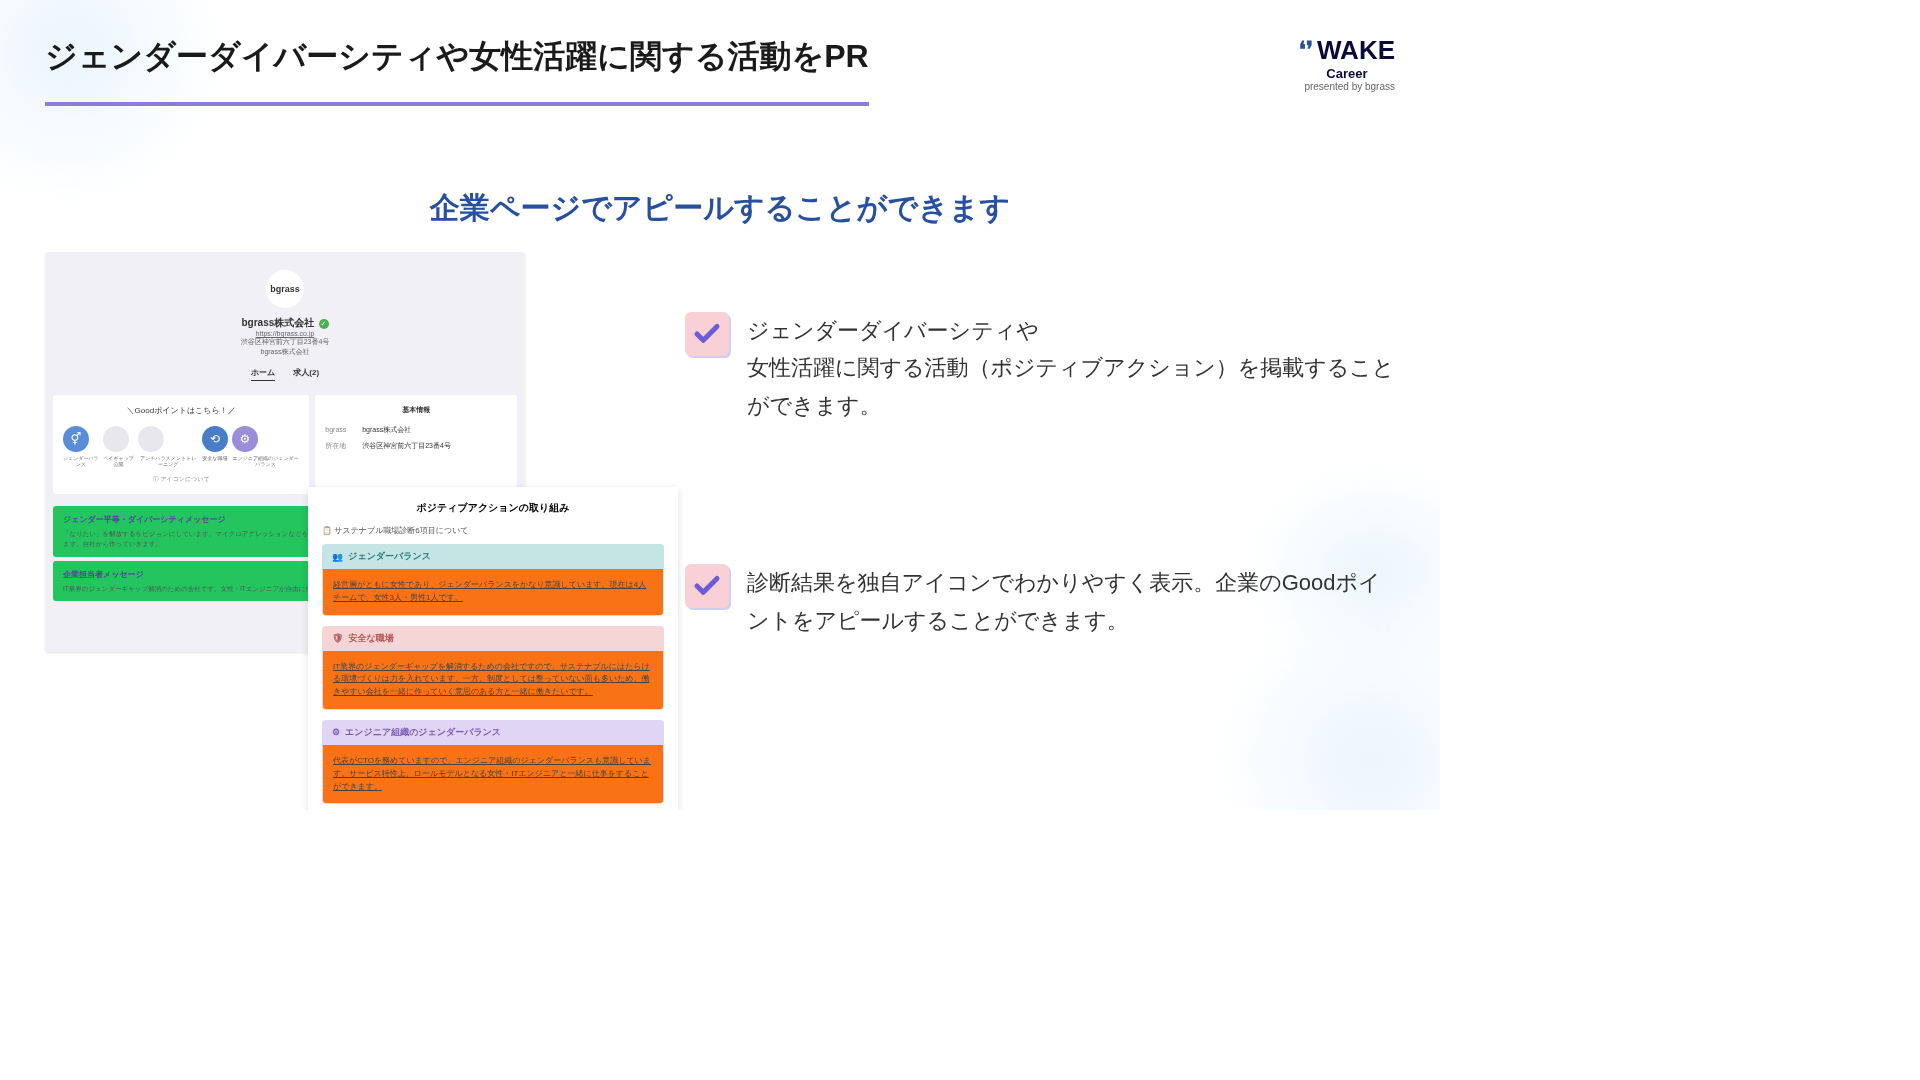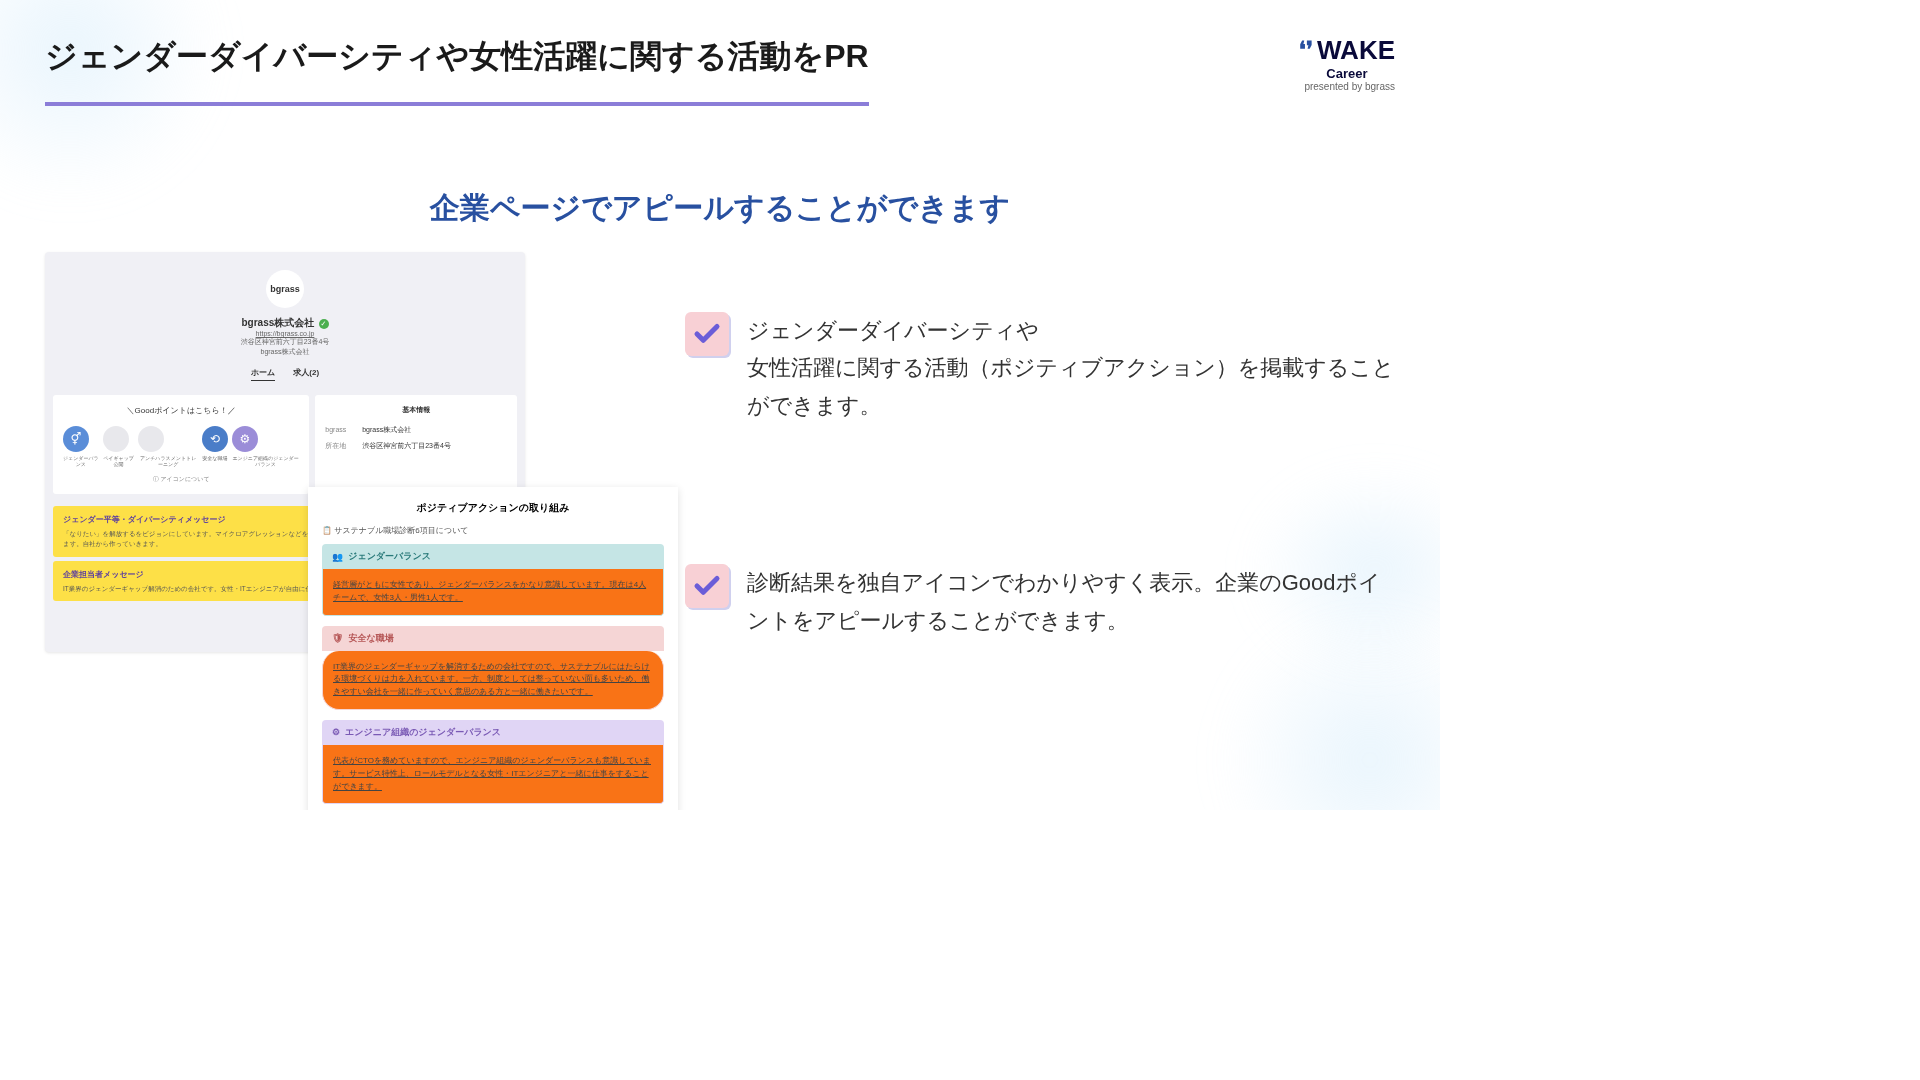--- a/index.html
+++ b/index.html
@@ -75,41 +75,41 @@
       width: 26px; height: 26px; border-radius: 50%;
       display: flex; align-items: center; justify-content: center;
       font-size: 12px; color: #fff;
     }
     .icon-blue { background: #5a8dd8; }
     .icon-gray { background: #e8e8ec; }
     .icon-blue2 { background: #4a7dc8; }
     .icon-purple { background: #9b8dd8; }
     .icon-label { font-size: 5px; text-align: center; color: #666; margin-top: 3px; line-height: 1.2; }
     .icon-note { text-align: center; font-size: 6px; color: #888; margin-top: 8px; }
-    .mock1-section { background: #fde047; margin: 4px 8px; padding: 8px 10px; border-radius: 3px; }
+    .mock1-section { background: #22c55e; margin: 4px 8px; padding: 8px 10px; border-radius: 3px; }
     .sec-title { font-size: 8px; font-weight: 700; color: #5a3da0; margin-bottom: 4px; }
     .sec-body { font-size: 6.5px; color: #555; line-height: 1.5; }
     .basic-label { color: #888; display: inline-block; width: 35px; }
 
     
     .mock2 {
       position: absolute; top: 235px; left: 263px;
       width: 370px; background: #fff;
       box-shadow: 0 2px 8px rgba(0,0,0,0.12);
       padding: 14px; font-size: 8px;
     }
     .mock2-title { text-align: center; font-weight: 700; font-size: 10px; margin-bottom: 10px; }
     .mock2-note { font-size: 8px; color: #555; margin-bottom: 8px; }
     .action-card { border-radius: 4px; margin-bottom: 10px; overflow: hidden; }
     .action-header { padding: 6px 10px; font-size: 9px; font-weight: 700; display: flex; align-items: center; gap: 5px; }
     .action-body { background: #f97316; border: 1px solid; border-top: none; padding: 10px; font-size: 8px; color: #444; line-height: 1.6; border-radius: 0 0 4px 4px; text-decoration: underline; }
     .c-teal .action-header { background: #c5e5e5; color: #2a7a7a; }
     .c-teal .action-body { border-color: #c5e5e5; }
     .c-pink .action-header { background: #f5d5d5; color: #b55555; }
-    .c-pink .action-body { border-color: #f5d5d5; border-radius: 17px; }
+    .c-pink .action-body { border-color: #f5d5d5; }
     .c-purple .action-header { background: #e0d5f5; color: #7a5ab5; }
     .c-purple .action-body { border-color: #e0d5f5; }
 
     .feature { display: flex; gap: 18px; margin-bottom: 140px; }
     .check-box {
       width: 44px; height: 44px; flex-shrink: 0;
       background: #f8d0d5; border-radius: 6px;
       display: flex; align-items: center; justify-content: center;
       box-shadow: 2px 2px 0 rgba(100,100,200,0.3);
     }

